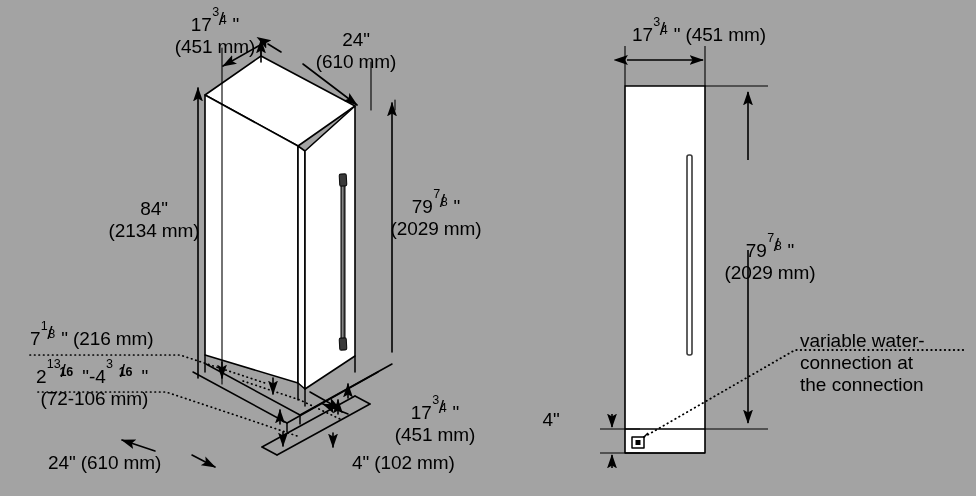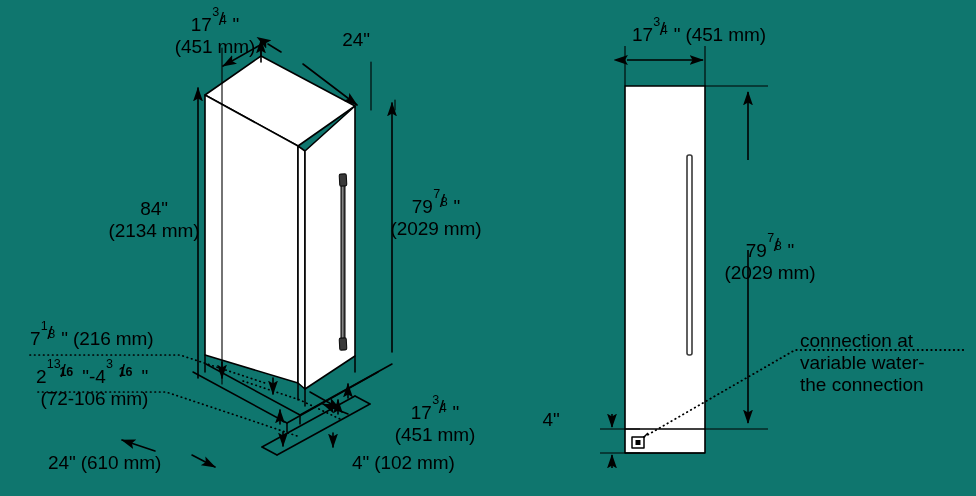--- a/index.html
+++ b/index.html
@@ -9,21 +9,21 @@
     background: #ffffff;
   }
   body {
     font-family: "Liberation Sans", sans-serif;
     color: #000000;
   }
   #drawing-root {
     position: relative;
     width: 976px;
     height: 496px;
-    background: #0f766e;
+    background: #a3a3a3;
     overflow: hidden;
   }
   #drawing-svg {
     position: absolute;
     left: 0;
     top: 0;
     width: 976px;
     height: 496px;
     display: block;
   }
@@ -259,20 +259,21 @@
 
   <div class="dim-label center" style="left:150px; top:12px; width:130px;">
     <div>
       <span>17</span><span class="frac"><span class="num">3</span><span class="sl">/</span><span class="den">4</span></span><span>"</span>
     </div>
     <div>(451 mm)</div>
   </div>
 
   <div class="dim-label center" style="left:296px; top:29px; width:120px;">
     <div>24"</div>
+    <div>(610 mm)</div>
   </div>
 
   <div class="dim-label center" style="left:88px; top:198px; width:132px;">
     <div>84"</div>
     <div>(2134 mm)</div>
   </div>
 
   <div class="dim-label center" style="left:372px; top:194px; width:128px;">
     <div>
       <span>79</span><span class="frac"><span class="num">7</span><span class="sl">/</span><span class="den">8</span></span><span>"</span>
@@ -311,18 +312,18 @@
       <span>79</span><span class="frac"><span class="num">7</span><span class="sl">/</span><span class="den">8</span></span><span>"</span>
     </div>
     <div>(2029 mm)</div>
   </div>
 
   <div class="dim-label center" style="left:497px; top:409px; width:108px;">
     <div>4"</div>
   </div>
 
   <div class="note-label" style="left:800px; top:330px;">
+    <div>variable water-</div>
     <div>connection at</div>
-    <div>variable water-</div>
     <div>the connection</div>
   </div>
 
 </div>
 
 </body></html>

